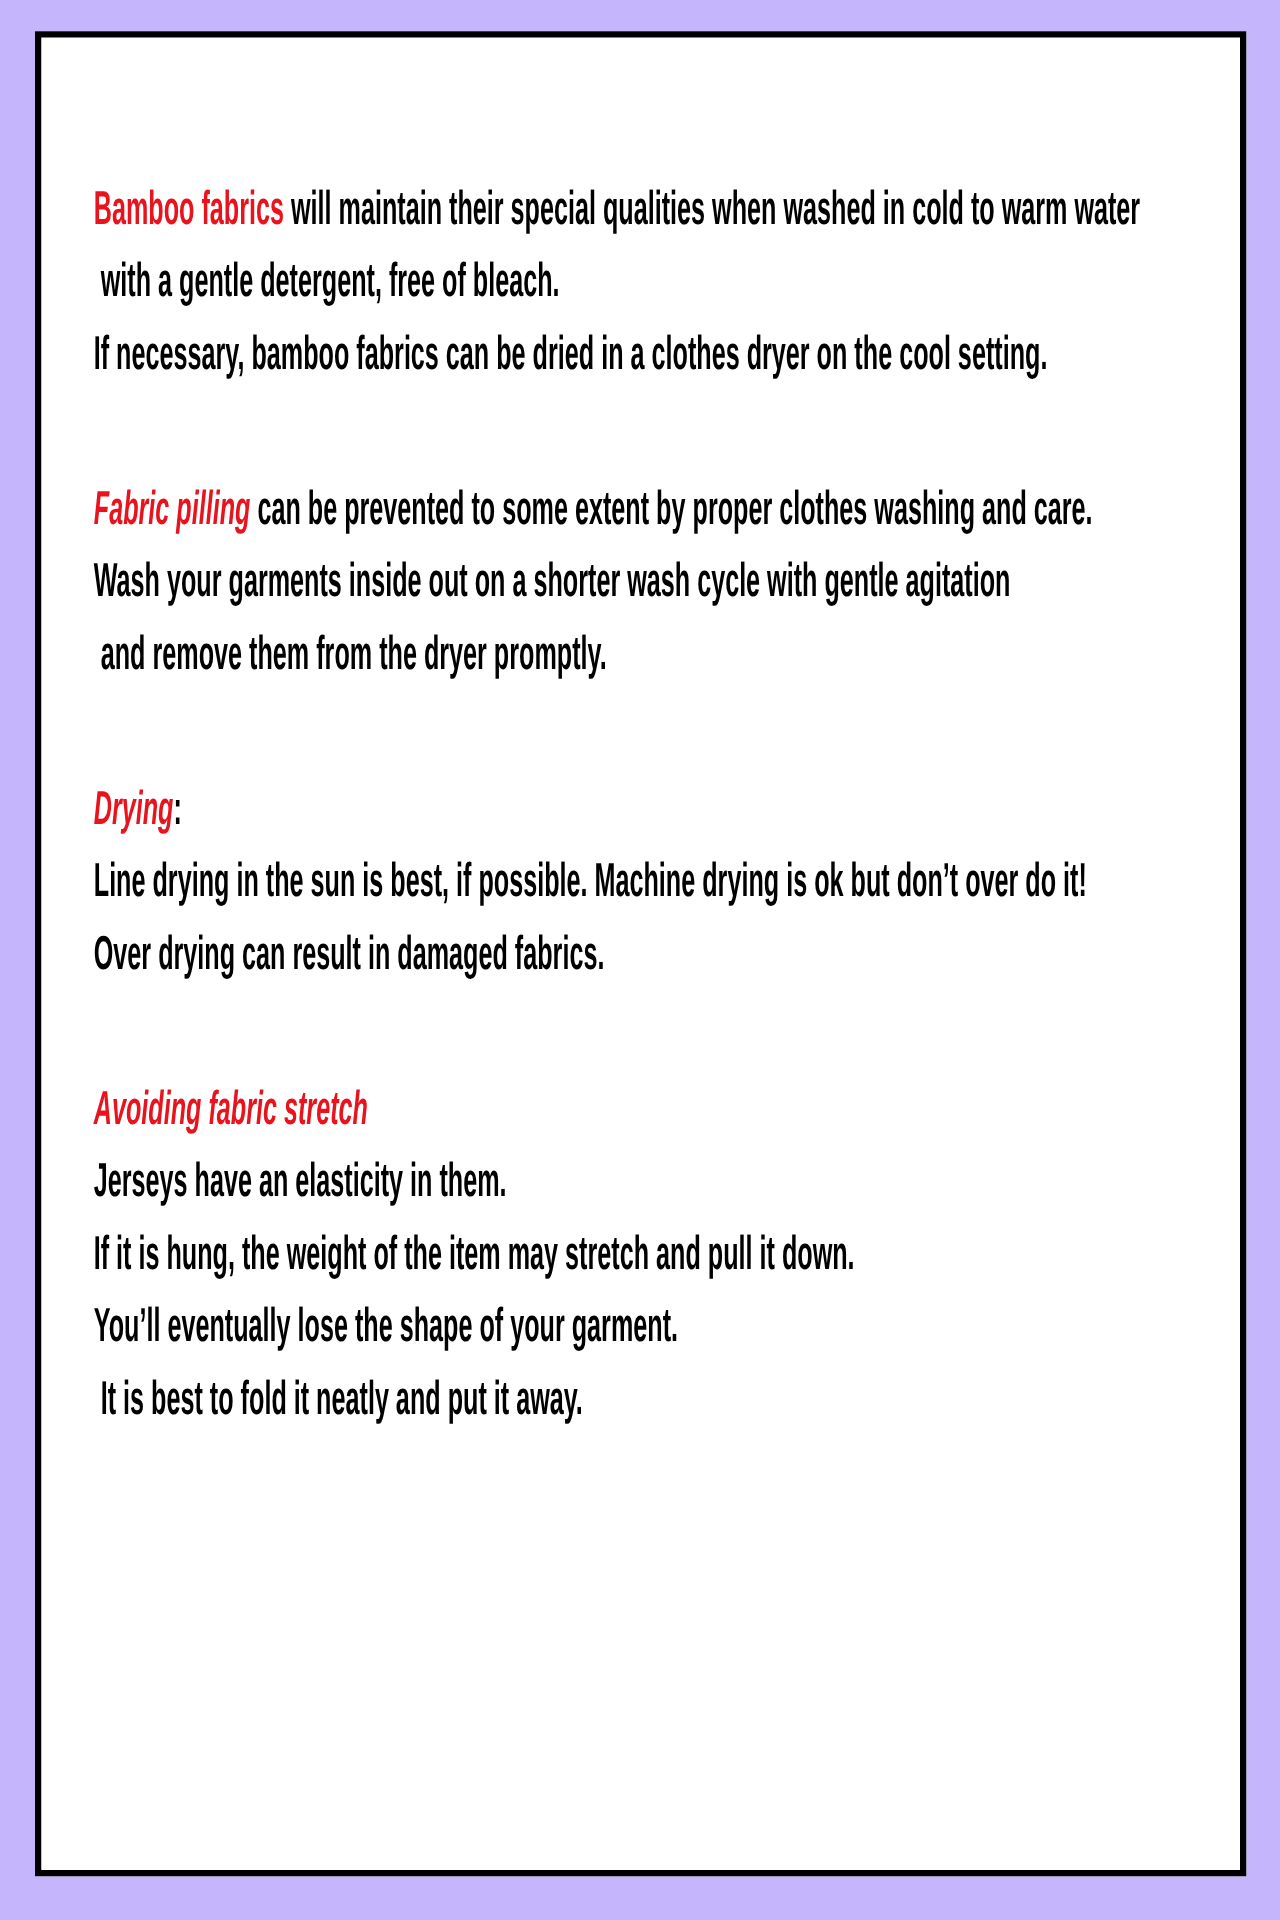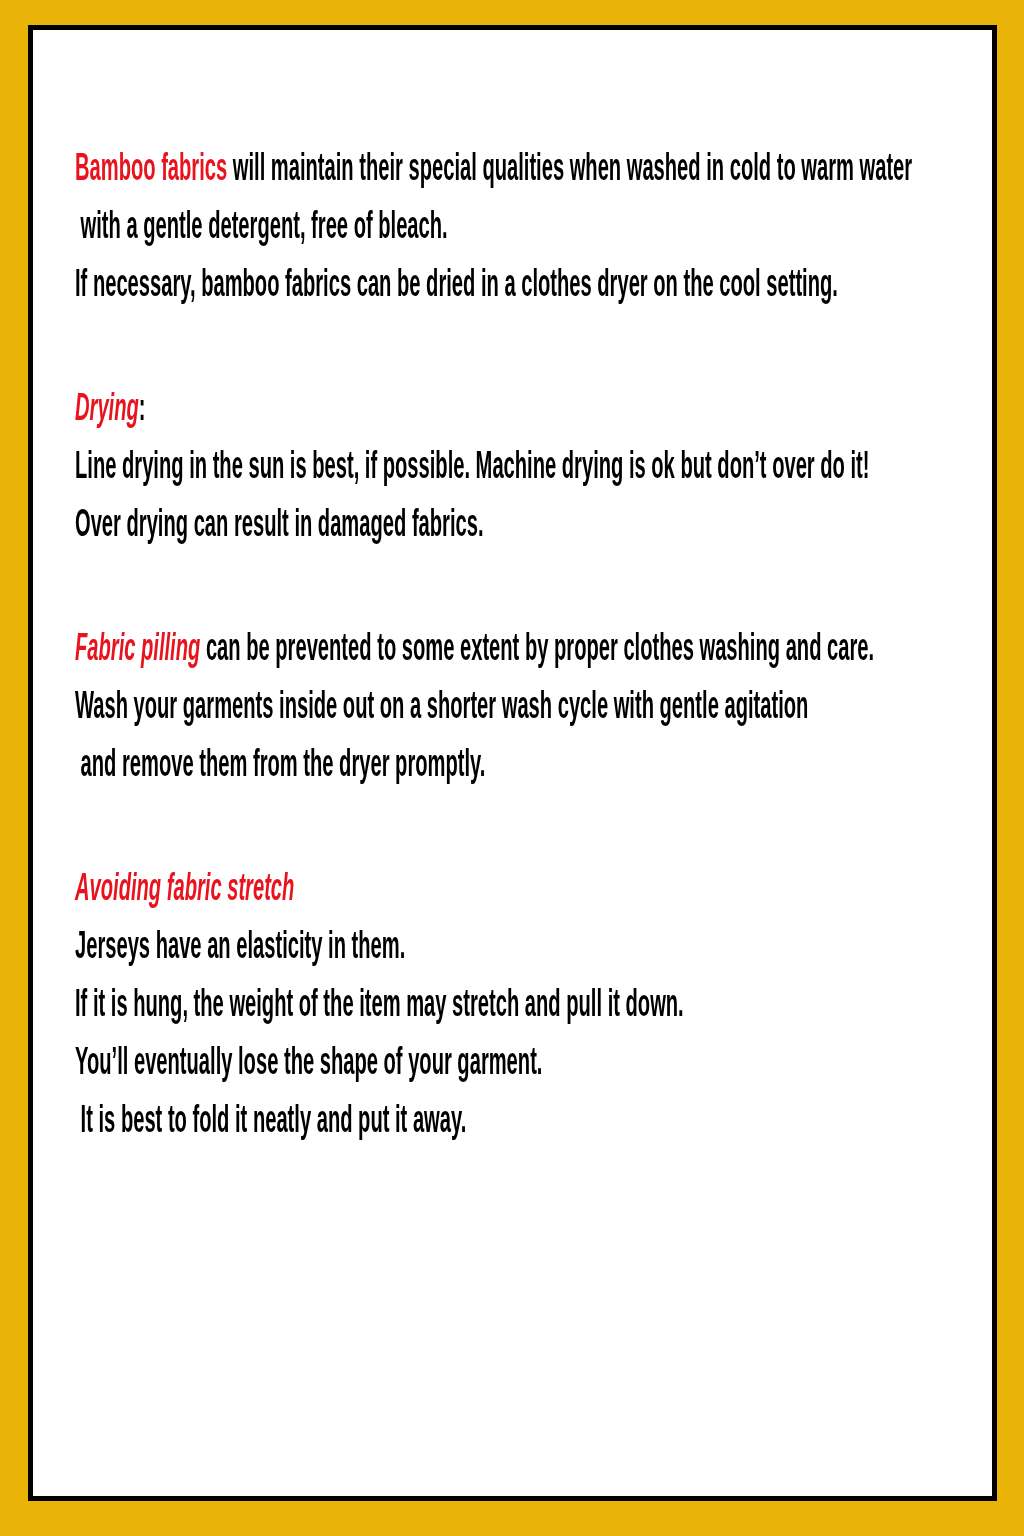--- a/index.html
+++ b/index.html
@@ -8,21 +8,21 @@
     background: #ffffff;
     width: 1024px;
     height: 1536px;
     font-family: "Liberation Sans", sans-serif;
     overflow: hidden;
   }
   .page {
     position: relative;
     width: 1024px;
     height: 1536px;
-    background: #eab308;
+    background: #c4b5fd;
   }
   .frame {
     position: absolute;
     left: 28px;
     top: 25px;
     width: 969px;
     height: 1476px;
     border: 5px solid #000000;
     box-sizing: border-box;
     background: #ffffff;
@@ -69,29 +69,29 @@
     <div class="content">
 
       <div class="section">
         <div class="line"><span class="red">Bamboo fabrics</span><span> will maintain their special qualities when washed in cold to warm water</span></div>
         <div class="line"> with a gentle detergent, free of bleach.</div>
         <div class="line">If necessary, bamboo fabrics can be dried in a clothes dryer on the cool setting.</div>
       </div>
 
 
       <div class="section">
+        <div class="line"><span class="red-italic">Fabric pilling</span><span> can be prevented to some extent by proper clothes washing and care.</span></div>
+        <div class="line">Wash your garments inside out on a shorter wash cycle with gentle agitation</div>
+        <div class="line"> and remove them from the dryer promptly.</div>
+      </div>
+
+      <div class="section">
         <div class="line"><span class="red-italic">Drying</span><span class="black">:</span></div>
         <div class="line">Line drying in the sun is best, if possible. Machine drying is ok but don’t over do it!</div>
         <div class="line">Over drying can result in damaged fabrics.</div>
-      </div>
-
-      <div class="section">
-        <div class="line"><span class="red-italic">Fabric pilling</span><span> can be prevented to some extent by proper clothes washing and care.</span></div>
-        <div class="line">Wash your garments inside out on a shorter wash cycle with gentle agitation</div>
-        <div class="line"> and remove them from the dryer promptly.</div>
       </div>
 
       <div class="section">
         <div class="line"><span class="red-italic">Avoiding fabric stretch</span></div>
         <div class="line">Jerseys have an elasticity in them.</div>
         <div class="line">If it is hung, the weight of the item may stretch and pull it down.</div>
         <div class="line">You’ll eventually lose the shape of your garment.</div>
         <div class="line"> It is best to fold it neatly and put it away.</div>
       </div>
 

